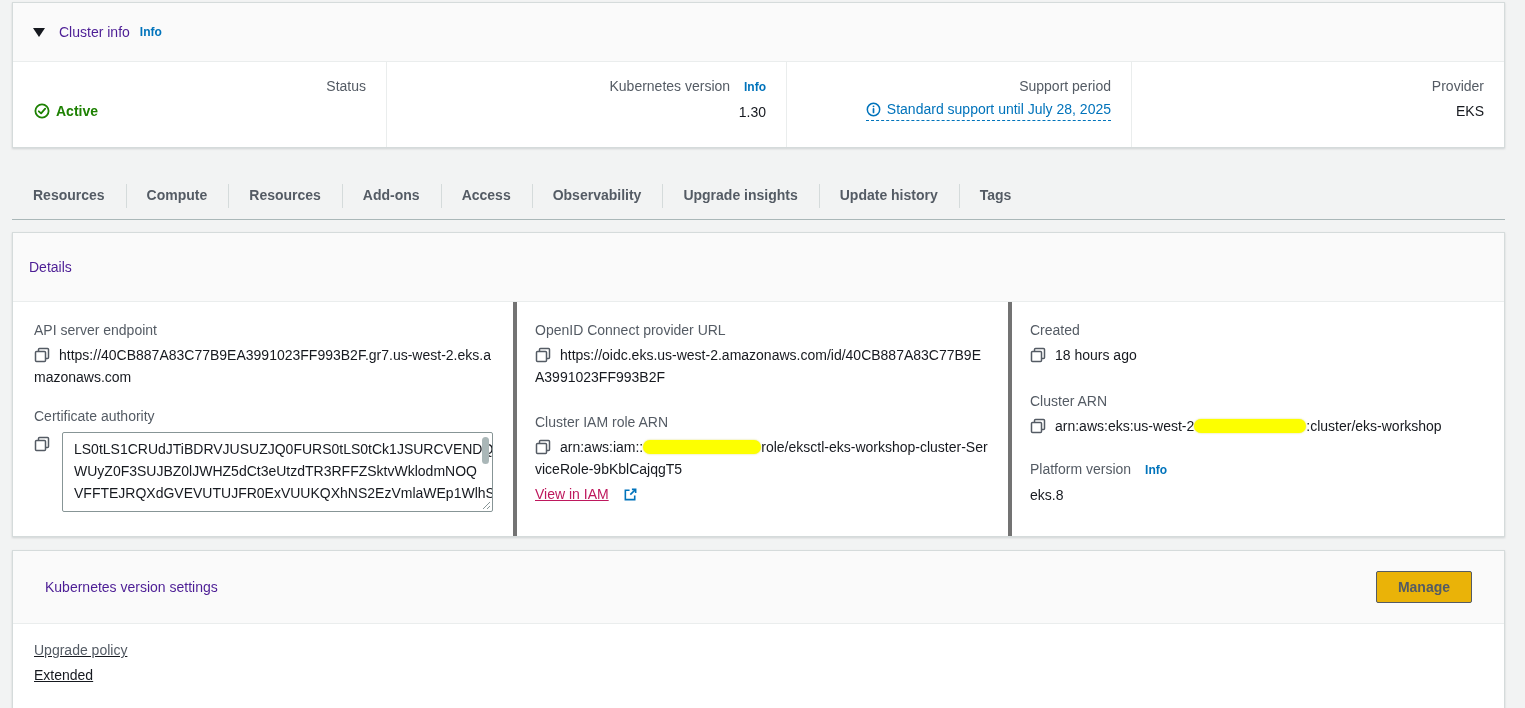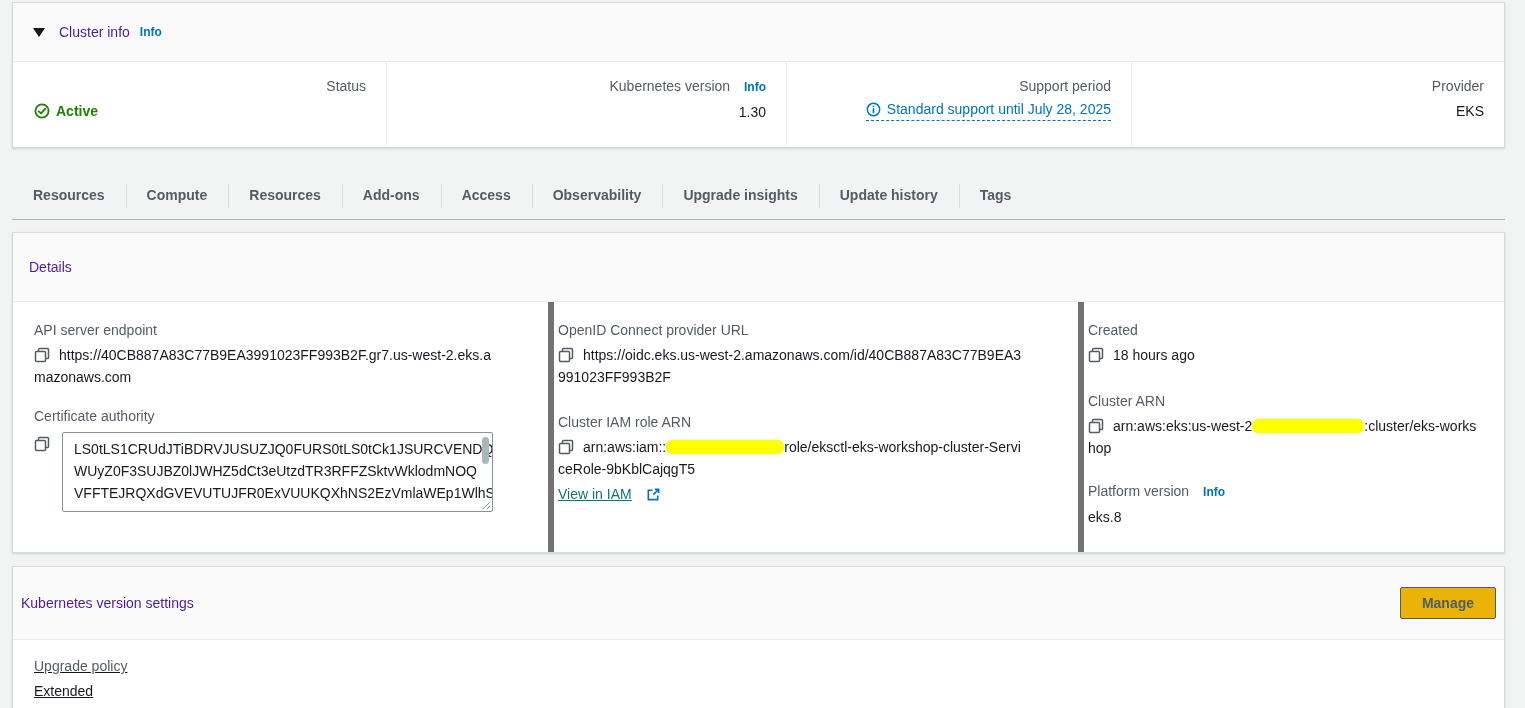--- a/index.html
+++ b/index.html
@@ -65,21 +65,21 @@
   .tab.active { color:#0073bb; }
   .tab.active::after {
     content:""; position:absolute; left:0; right:0; bottom:-1px; height:3px;
     background:#16191f;
   }
   
   .details-card { margin-top:12px; }
   .details-header { padding:22px 16px; }
   .dcols { display:flex; }
   .dcol { padding:18px 20px 24px 21px; }
-  .dcol + .dcol { border-left:6px solid #737373; padding-left:4px;margin-left:35px; }
+  .dcol + .dcol { border-left:4px solid #737373; padding-left:18px; }
   .d1 { width:500px; } .d2 { width:495px; } .d3 { flex:1; }
   .dfield { margin-bottom:18px; }
   .dfield:last-child { margin-bottom:0; }
   .copy-value { line-height:22px; word-break:break-all; }
   .copy-icon { vertical-align:-3px; margin-right:9px; cursor:pointer; }
   .cert-row { display:flex; margin-top:6px; }
   .cert-row .copy-icon { margin-top:4px; }
   .cert-box {
     position:relative; flex:1; margin-left:3px;
     border:1px solid #879596; border-radius:2px;
@@ -92,26 +92,26 @@
     position:absolute; top:4px; right:3px; width:7px; height:27px;
     background:#aab7b8; border-radius:4px; cursor:pointer;
   }
   .resize-corner { position:absolute; right:1px; bottom:1px; }
   .redact {
     display:inline-block; width:118px; height:14px;
     background:#fdff00; border-radius:7px; vertical-align:-2px;
     box-shadow:0 0 2px rgba(200,200,0,.6);
   }
   .ext-link {
-    color:#0f766e; text-decoration:underline; cursor:pointer;
+    color:#be185d; text-decoration:underline; cursor:pointer;
     display:inline-flex; align-items:center; gap:14px; margin-top:6px;
   }
   
   .vs-card { margin-top:13px; }
-  .vs-header { padding:20px 8px; justify-content:space-between; }
+  .vs-header { padding:20px 32px; justify-content:space-between; }
   .manage-btn {
     background:#eab308; border:1px solid #545b64; border-radius:2px;
     color:#545b64; font-weight:bold; font-size:14px;
     padding:6px 21px; line-height:18px; cursor:pointer;
     font-family:"Liberation Sans", sans-serif;
   }
   .vs-content { padding:16px 36px 22px 21px;text-decoration:underline; }
 </style>
 </head>
 <body>

